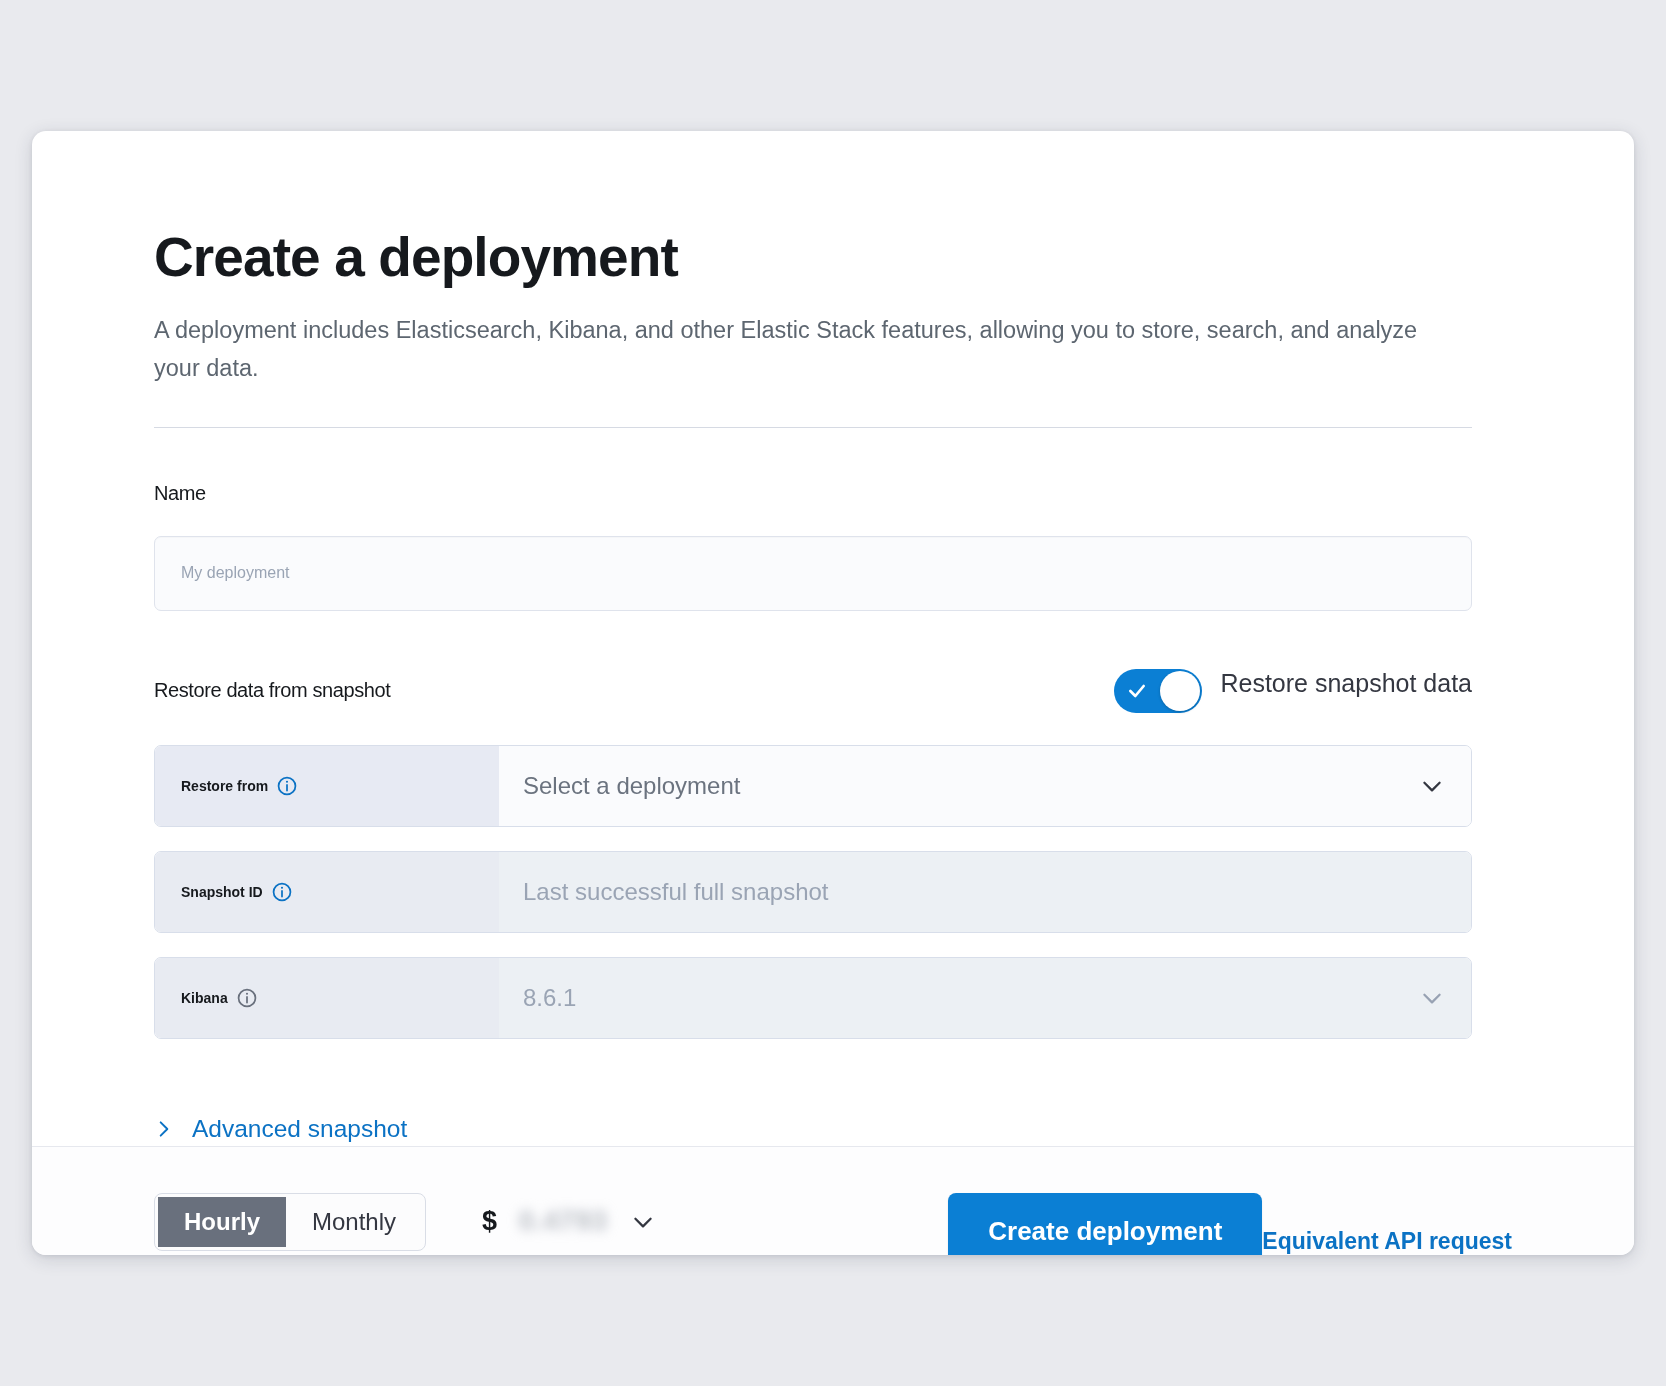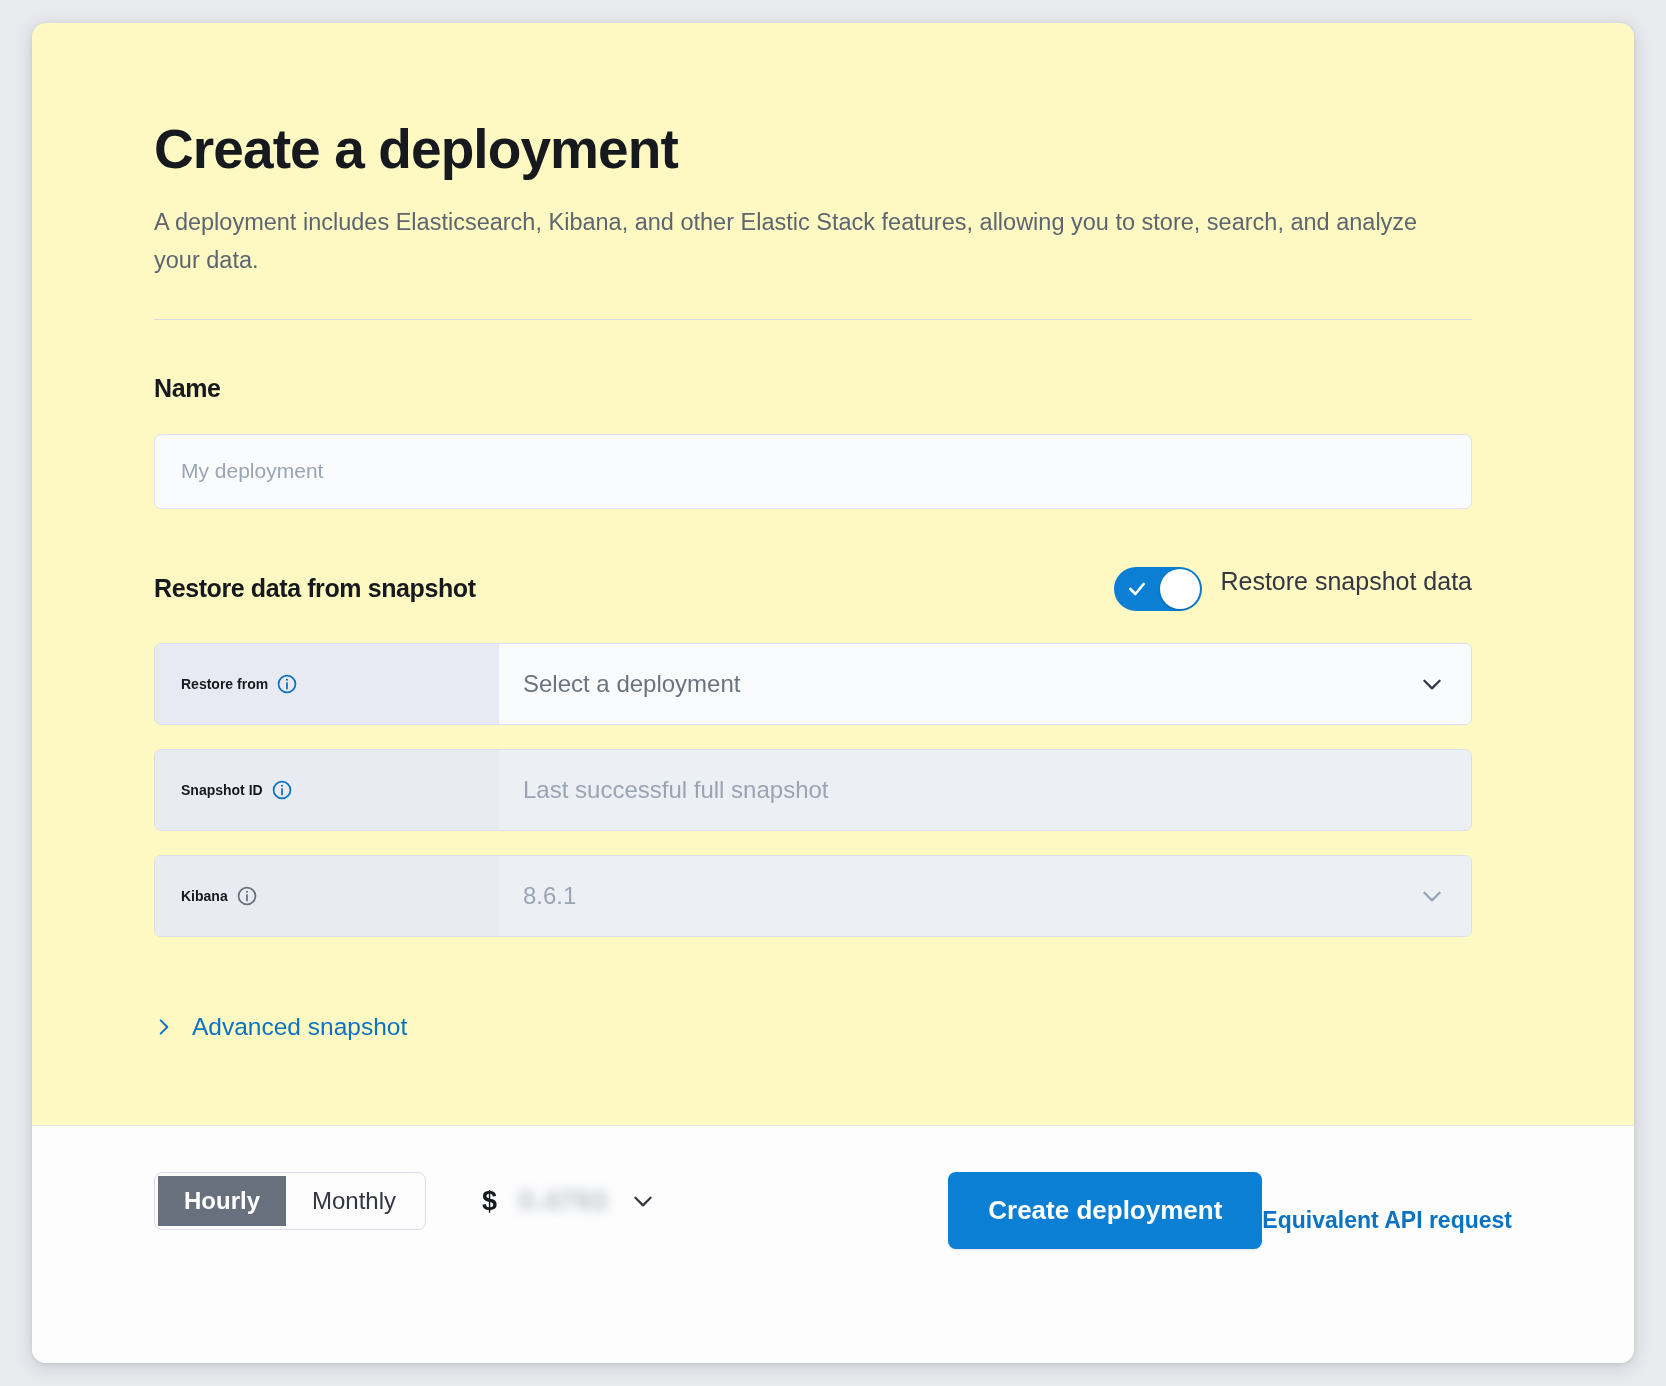--- a/index.html
+++ b/index.html
@@ -18,22 +18,22 @@
     height: 1386px;
     background: #e9eaee;
     display: flex;
     align-items: center;
     justify-content: center;
   }
 
   .card {
     position: relative;
     width: 1602px;
-    height: 1340px;
-    background: #fef9c3;
+    height: 1124px;
+    background: #ffffff;
     border-radius: 14px;
     box-shadow: 0 4px 18px rgba(35,45,70,0.16), 0 1px 4px rgba(35,45,70,0.10);
     overflow: hidden;
     display: flex;
     flex-direction: column;
   }
 
   .card-body {
     flex: 1 1 auto;
     padding: 96px 0 0 0;
@@ -64,39 +64,39 @@
 
   .divider {
     margin-top: 40px;
     height: 1px;
     background: #d6dae3;
     width: 100%;
   }
 
   
   .section-title {
-    font-size: 25px;
-    font-weight: 700;
+    font-size: 20px;
+    font-weight: 400;
     color: #16191d;
     letter-spacing: -0.4px;
   }
 
   .name-section { margin-top: 54px; }
 
   .text-input {
     margin-top: 31px;
     width: 100%;
     height: 75px;
     border: 1px solid #dfe3ec;
     border-radius: 7px;
     background: #fafbfd;
     display: flex;
     align-items: center;
     padding: 0 26px;
-    font-size: 21px;
+    font-size: 16px;
     color: #9aa4b4;
     box-shadow: 0 1px 0 rgba(0,0,0,0.02) inset;
   }
 
   
   .restore-head {
     margin-top: 58px;
     display: flex;
     align-items: center;
     justify-content: space-between;

